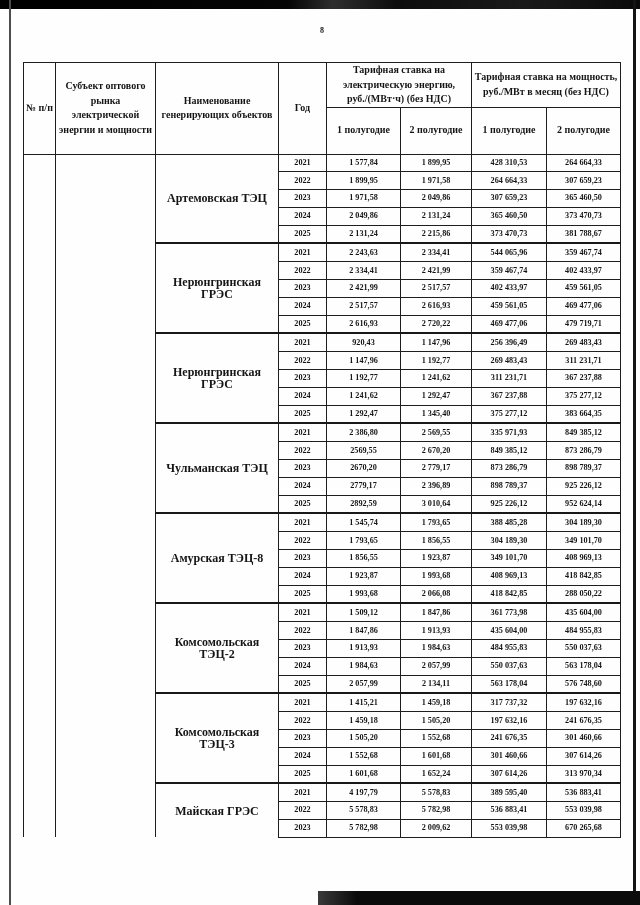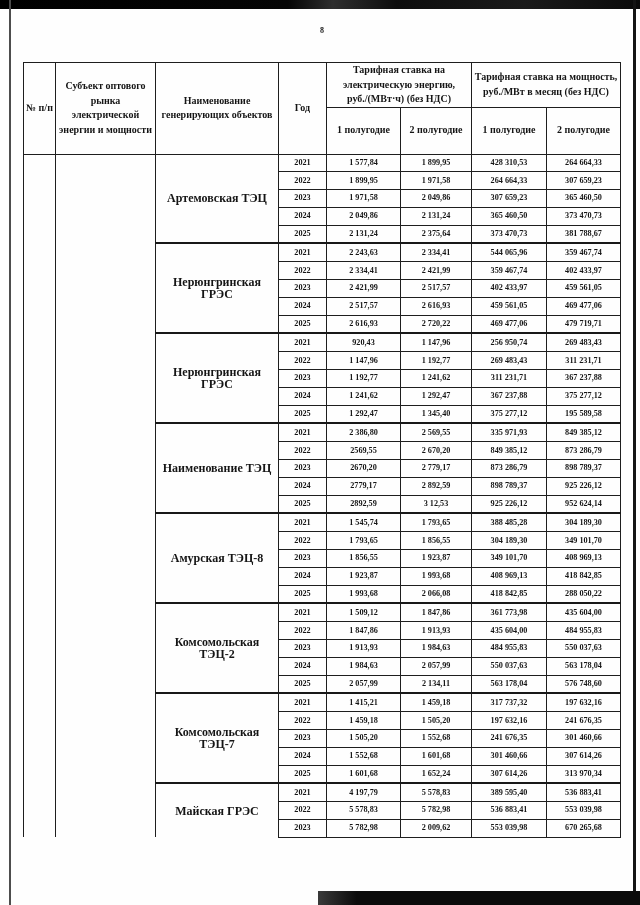--- a/index.html
+++ b/index.html
@@ -99,21 +99,21 @@
         <tr>
           <td>2024</td>
           <td>2 049,86</td>
           <td>2 131,24</td>
           <td>365 460,50</td>
           <td>373 470,73</td>
         </tr>
         <tr>
           <td>2025</td>
           <td>2 131,24</td>
-          <td>2 375,64</td>
+          <td>2 215,86</td>
           <td>373 470,73</td>
           <td>381 788,67</td>
         </tr>
         <tr class="block-start">
           <td rowspan="5" class="plant-name">Нерюнгринская ГРЭС</td>
           <td>2021</td>
           <td>2 243,63</td>
           <td>2 334,41</td>
           <td>544 065,96</td>
           <td>359 467,74</td>
@@ -144,21 +144,21 @@
           <td>2 616,93</td>
           <td>2 720,22</td>
           <td>469 477,06</td>
           <td>479 719,71</td>
         </tr>
         <tr class="block-start">
           <td rowspan="5" class="plant-name">Нерюнгринская ГРЭС</td>
           <td>2021</td>
           <td>920,43</td>
           <td>1 147,96</td>
-          <td>256 950,74</td>
+          <td>256 396,49</td>
           <td>269 483,43</td>
         </tr>
         <tr>
           <td>2022</td>
           <td>1 147,96</td>
           <td>1 192,77</td>
           <td>269 483,43</td>
           <td>311 231,71</td>
         </tr>
         <tr>
@@ -173,24 +173,24 @@
           <td>1 241,62</td>
           <td>1 292,47</td>
           <td>367 237,88</td>
           <td>375 277,12</td>
         </tr>
         <tr>
           <td>2025</td>
           <td>1 292,47</td>
           <td>1 345,40</td>
           <td>375 277,12</td>
-          <td>195 589,58</td>
-        </tr>
-        <tr class="block-start">
-          <td rowspan="5" class="plant-name">Наименование ТЭЦ</td>
+          <td>383 664,35</td>
+        </tr>
+        <tr class="block-start">
+          <td rowspan="5" class="plant-name">Чульманская ТЭЦ</td>
           <td>2021</td>
           <td>2 386,80</td>
           <td>2 569,55</td>
           <td>335 971,93</td>
           <td>849 385,12</td>
         </tr>
         <tr>
           <td>2022</td>
           <td>2569,55</td>
           <td>2 670,20</td>
@@ -200,28 +200,28 @@
         <tr>
           <td>2023</td>
           <td>2670,20</td>
           <td>2 779,17</td>
           <td>873 286,79</td>
           <td>898 789,37</td>
         </tr>
         <tr>
           <td>2024</td>
           <td>2779,17</td>
-          <td>2 892,59</td>
+          <td>2 396,89</td>
           <td>898 789,37</td>
           <td>925 226,12</td>
         </tr>
         <tr>
           <td>2025</td>
           <td>2892,59</td>
-          <td>3 12,53</td>
+          <td>3 010,64</td>
           <td>925 226,12</td>
           <td>952 624,14</td>
         </tr>
         <tr class="block-start">
           <td rowspan="5" class="plant-name">Амурская ТЭЦ-8</td>
           <td>2021</td>
           <td>1 545,74</td>
           <td>1 793,65</td>
           <td>388 485,28</td>
           <td>304 189,30</td>
@@ -284,21 +284,21 @@
           <td>563 178,04</td>
         </tr>
         <tr>
           <td>2025</td>
           <td>2 057,99</td>
           <td>2 134,11</td>
           <td>563 178,04</td>
           <td>576 748,60</td>
         </tr>
         <tr class="block-start">
-          <td rowspan="5" class="plant-name">Комсомольская ТЭЦ-7</td>
+          <td rowspan="5" class="plant-name">Комсомольская ТЭЦ-3</td>
           <td>2021</td>
           <td>1 415,21</td>
           <td>1 459,18</td>
           <td>317 737,32</td>
           <td>197 632,16</td>
         </tr>
         <tr>
           <td>2022</td>
           <td>1 459,18</td>
           <td>1 505,20</td>

